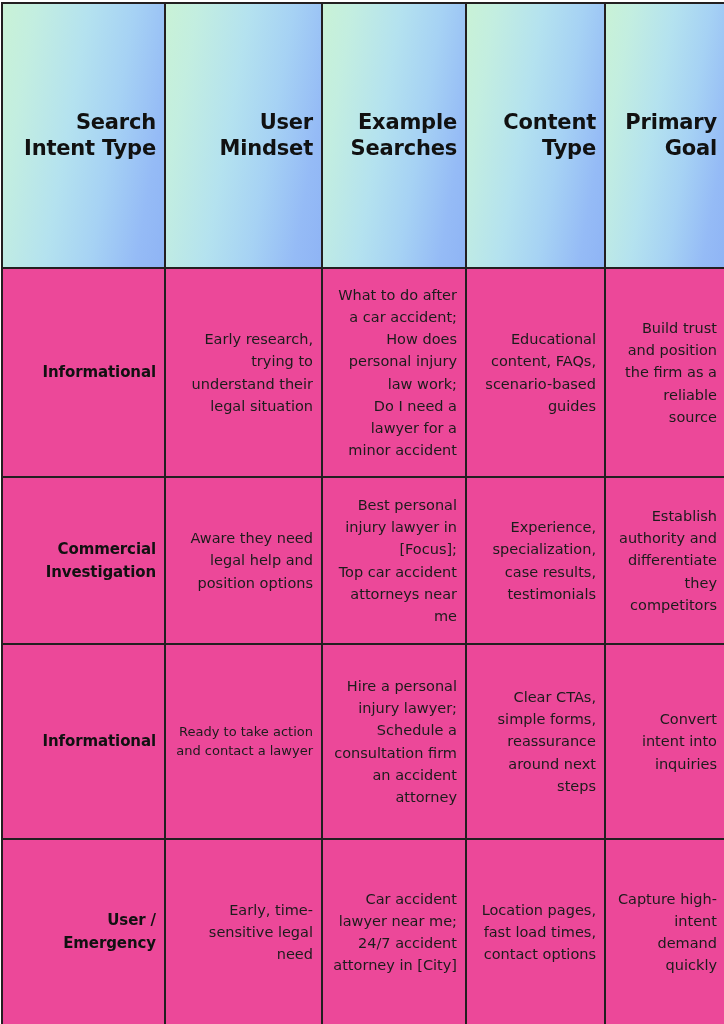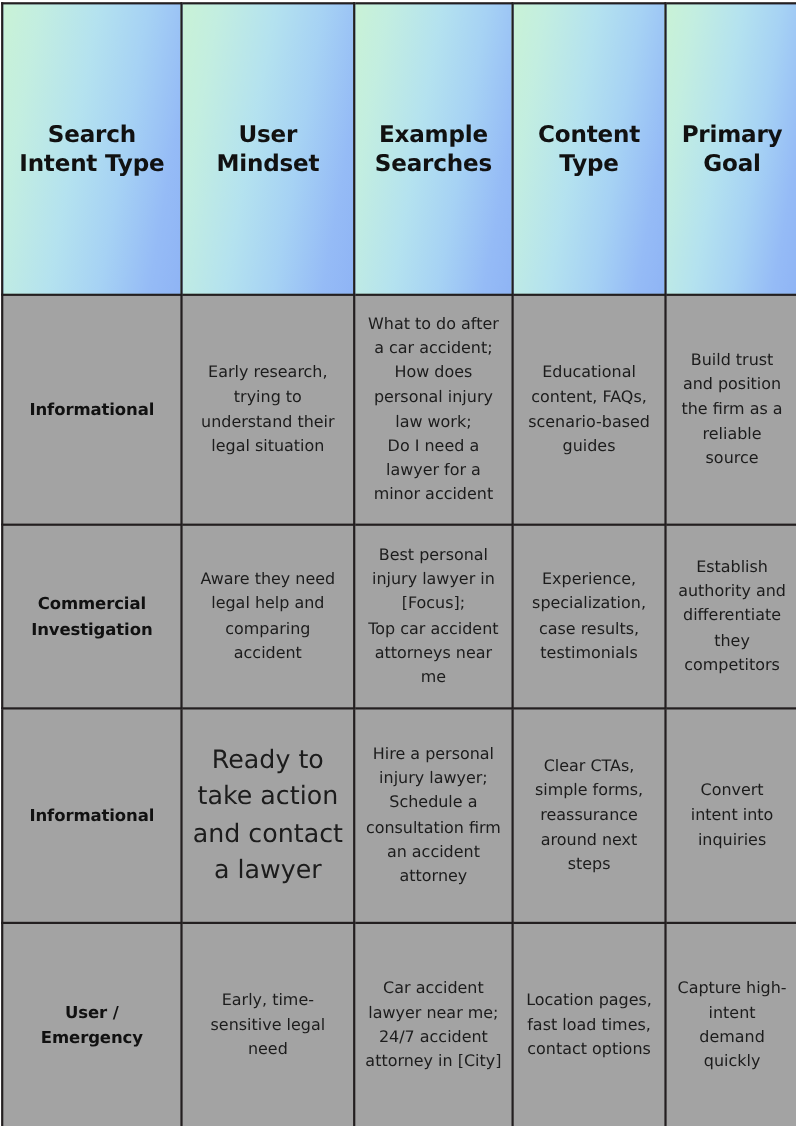--- a/index.html
+++ b/index.html
@@ -28,21 +28,21 @@
     border-collapse: collapse;
     table-layout: fixed;
     border: 2px solid #231f20;
   }
 
   table.intent-table td,
   table.intent-table th {
     border: 2px solid #231f20;
     padding: 4px 8px;
     vertical-align: middle;
-    text-align: center;
+    text-align: right;
     box-sizing: border-box;
   }
 
   
   col.c0 { width: 163px; }
   col.c1 { width: 157px; }
   col.c2 { width: 144px; }
   col.c3 { width: 139px; }
   col.c4 { width: 121px; }
 
@@ -68,37 +68,37 @@
     display: block;
   }
 
   
   tr.body-row-0 { height: 209px; }
   tr.body-row-1 { height: 167px; }
   tr.body-row-2 { height: 195px; }
   tr.body-row-3 { height: 186px; }
 
   td.body-cell {
-    background: #a3a3a3;
+    background: #ec4899;
     font-size: 14.5px;
     line-height: 1.52;
     color: #1c1c1c;
     font-weight: 400;
   }
 
   td.intent-cell {
     font-weight: bold;
     font-size: 15px;
     letter-spacing: -0.1px;
     color: #111111;
   }
 
   
   td.body-cell.big-text {
-    font-size: 23px;
+    font-size: 13px;
     line-height: 1.45;
   }
 
   .cell-text { display: block; white-space: pre-line; }
 </style>
 </head>
 <body>
 
 <div class="table-wrap">
   <table class="intent-table">
@@ -153,21 +153,21 @@
         <td class="body-cell">
           <span class="cell-text">Build trust and position the firm as a reliable source</span>
         </td>
       </tr>
 
       <tr class="body-row-1">
         <td class="body-cell intent-cell">
           <span class="cell-text">Commercial Investigation</span>
         </td>
         <td class="body-cell">
-          <span class="cell-text">Aware they need legal help and comparing accident</span>
+          <span class="cell-text">Aware they need legal help and position options</span>
         </td>
         <td class="body-cell">
           <span class="cell-text">Best personal injury lawyer in [Focus];
 Top car accident attorneys near me</span>
         </td>
         <td class="body-cell">
           <span class="cell-text">Experience, specialization, case results, testimonials</span>
         </td>
         <td class="body-cell">
           <span class="cell-text">Establish authority and differentiate they competitors</span>

